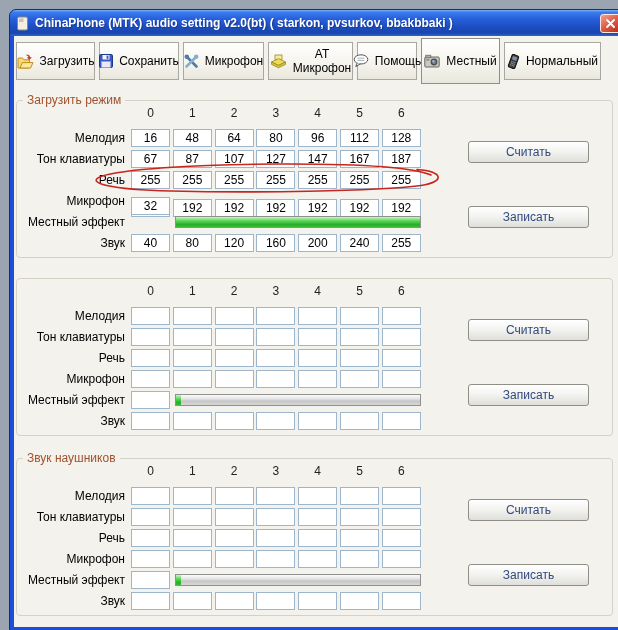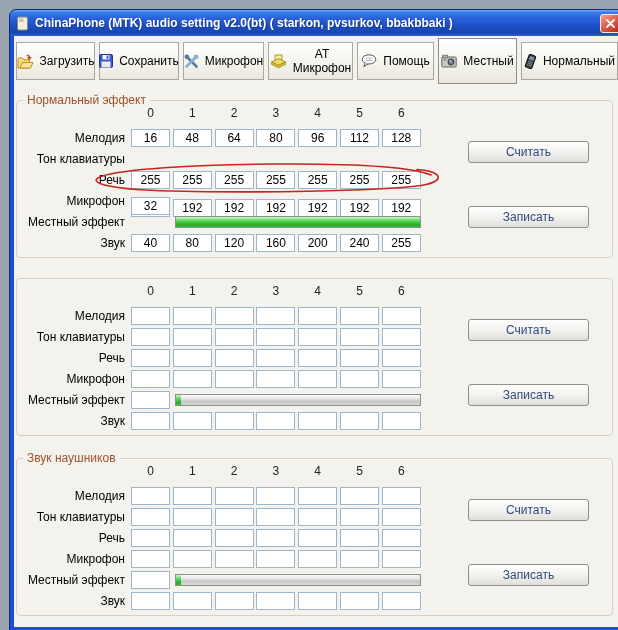--- a/index.html
+++ b/index.html
@@ -107,21 +107,21 @@
       <button class="tb" style="width:85px">
         <span class="ticon">
           <svg width="17" height="15" viewBox="0 0 17 15">
               <rect x="5" y="1" width="7" height="4.5" fill="#F6EC9C" stroke="#9A8B20" stroke-width="0.8"></rect>
               <path d="M1.5 8 L8.5 4.6 L15.5 8 L8.5 11.4 Z" fill="#EEDC5B" stroke="#9A8B20" stroke-width="0.8"></path>
               <path d="M1.5 8 L1.5 10.4 L8.5 13.8 L15.5 10.4 L15.5 8 L8.5 11.4 Z" fill="#D8C23C" stroke="#9A8B20" stroke-width="0.8"></path>
             </svg>
         </span>
         <span>AT Микрофон</span>
       </button>
-      <button class="tb" style="width:77px">
+      <button class="tb" style="width:60px">
         <span class="ticon">
           <svg width="16" height="14" viewBox="0 0 16 14">
               <ellipse cx="8" cy="5.4" rx="6.8" ry="4.6" fill="#FFFFFF" stroke="#555"></ellipse>
               <path d="M4.2 9.2 L2.8 12.6 L7.4 9.8" fill="#FFFFFF" stroke="#555"></path>
               <path d="M4.6 4.2 h6.8 M4.6 6.4 h6.8" stroke="#9AA" stroke-width="0.9"></path>
             </svg>
         </span>
         <span>Помощь</span>
       </button>
       <button class="tb tall" style="width:79px">
@@ -153,21 +153,21 @@
                 <circle cx="6.6" cy="11.6" r="0.6" fill="#9AA"></circle>
                 <circle cx="8.2" cy="11.6" r="0.6" fill="#9AA"></circle>
               </g>
             </svg>
         </span>
         <span>Нормальный</span>
       </button>
     </div>
 
     <div class="grp" style="top:64px">
-      <div class="gtitle">Нормальный эффект</div>
+      <div class="gtitle">Загрузить режим</div>
       <div class="hdr">
           <span>0</span>
           <span>1</span>
           <span>2</span>
           <span>3</span>
           <span>4</span>
           <span>5</span>
           <span>6</span>
         </div>
       <div class="rlabel" style="top:28px">Мелодия</div>
@@ -178,20 +178,29 @@
       <div class="rlabel" style="top:133px">Звук</div>
       <div class="cells" style="top:28px">
           <input class="c" value="16" style="">
           <input class="c" value="48" style="">
           <input class="c" value="64" style="">
           <input class="c" value="80" style="">
           <input class="c" value="96" style="">
           <input class="c" value="112" style="">
           <input class="c" value="128" style="">
         </div>
+      <div class="cells" style="top:49px">
+          <input class="c" value="67" style="">
+          <input class="c" value="87" style="">
+          <input class="c" value="107" style="">
+          <input class="c" value="127" style="">
+          <input class="c" value="147" style="">
+          <input class="c" value="167" style="">
+          <input class="c" value="187" style="">
+        </div>
       <div class="cells" style="top:70px">
           <input class="c" value="255" style="">
           <input class="c" value="255" style="">
           <input class="c" value="255" style="">
           <input class="c" value="255" style="">
           <input class="c" value="255" style="">
           <input class="c" value="255" style="">
           <input class="c" value="255" style="">
         </div>
       <div class="cells" style="top:98px">

